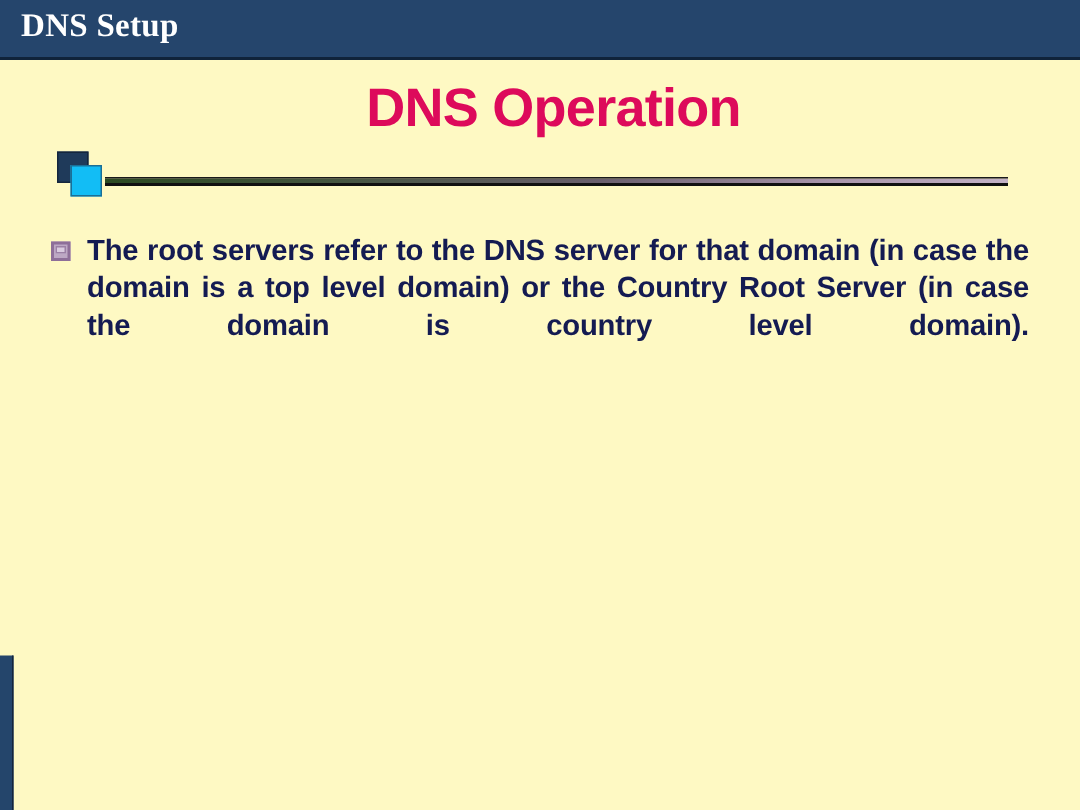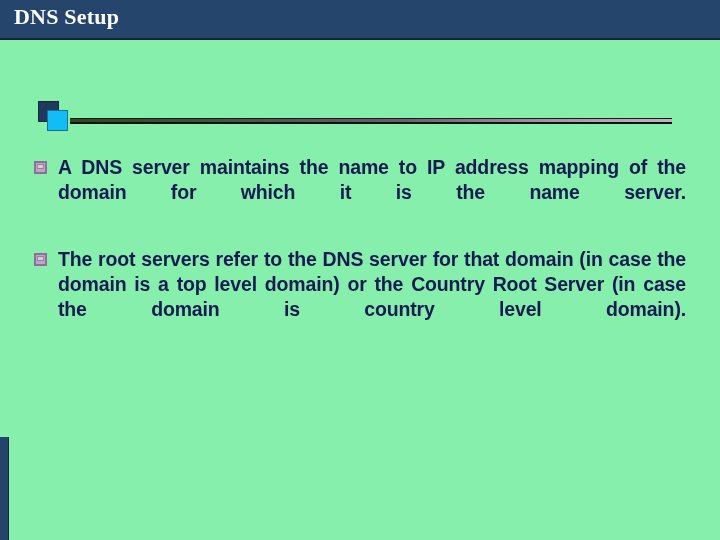--- a/index.html
+++ b/index.html
@@ -8,21 +8,21 @@
     padding: 0;
     background: #ffffff;
   }
   body {
     font-family: "Liberation Sans", sans-serif;
   }
   #slide {
     position: relative;
     width: 720px;
     height: 540px;
-    background: #86efac;
+    background: #fef9c3;
     overflow: hidden;
   }
 
   
   #header-band {
     position: absolute;
     left: 0;
     top: 0;
     width: 720px;
     height: 40px;
@@ -159,31 +159,28 @@
 <body>
 
 <div id="slide">
 
   <div id="header-band">
     <div id="header-title">DNS Setup</div>
   </div>
 
   <div id="left-accent-bar"></div>
 
+  <div id="slide-title">DNS Operation</div>
 
   <div id="decor-square-back"></div>
   <div id="decor-square-front"></div>
   <div id="title-rule"></div>
 
   <div id="bullet-list">
 
-    <div class="bullet-row">
-      <span class="bullet-icon"></span>
-      <span class="bullet-text">A DNS server maintains the name to IP address mapping of the domain for which it is the name server.</span>
-    </div>
 
 
 
     <div class="bullet-row">
       <span class="bullet-icon"></span>
       <span class="bullet-text">The root servers refer to the DNS server for that domain (in case the domain is a top level domain) or the Country Root Server (in case the domain is country level domain).</span>
     </div>
 
   </div>
 

